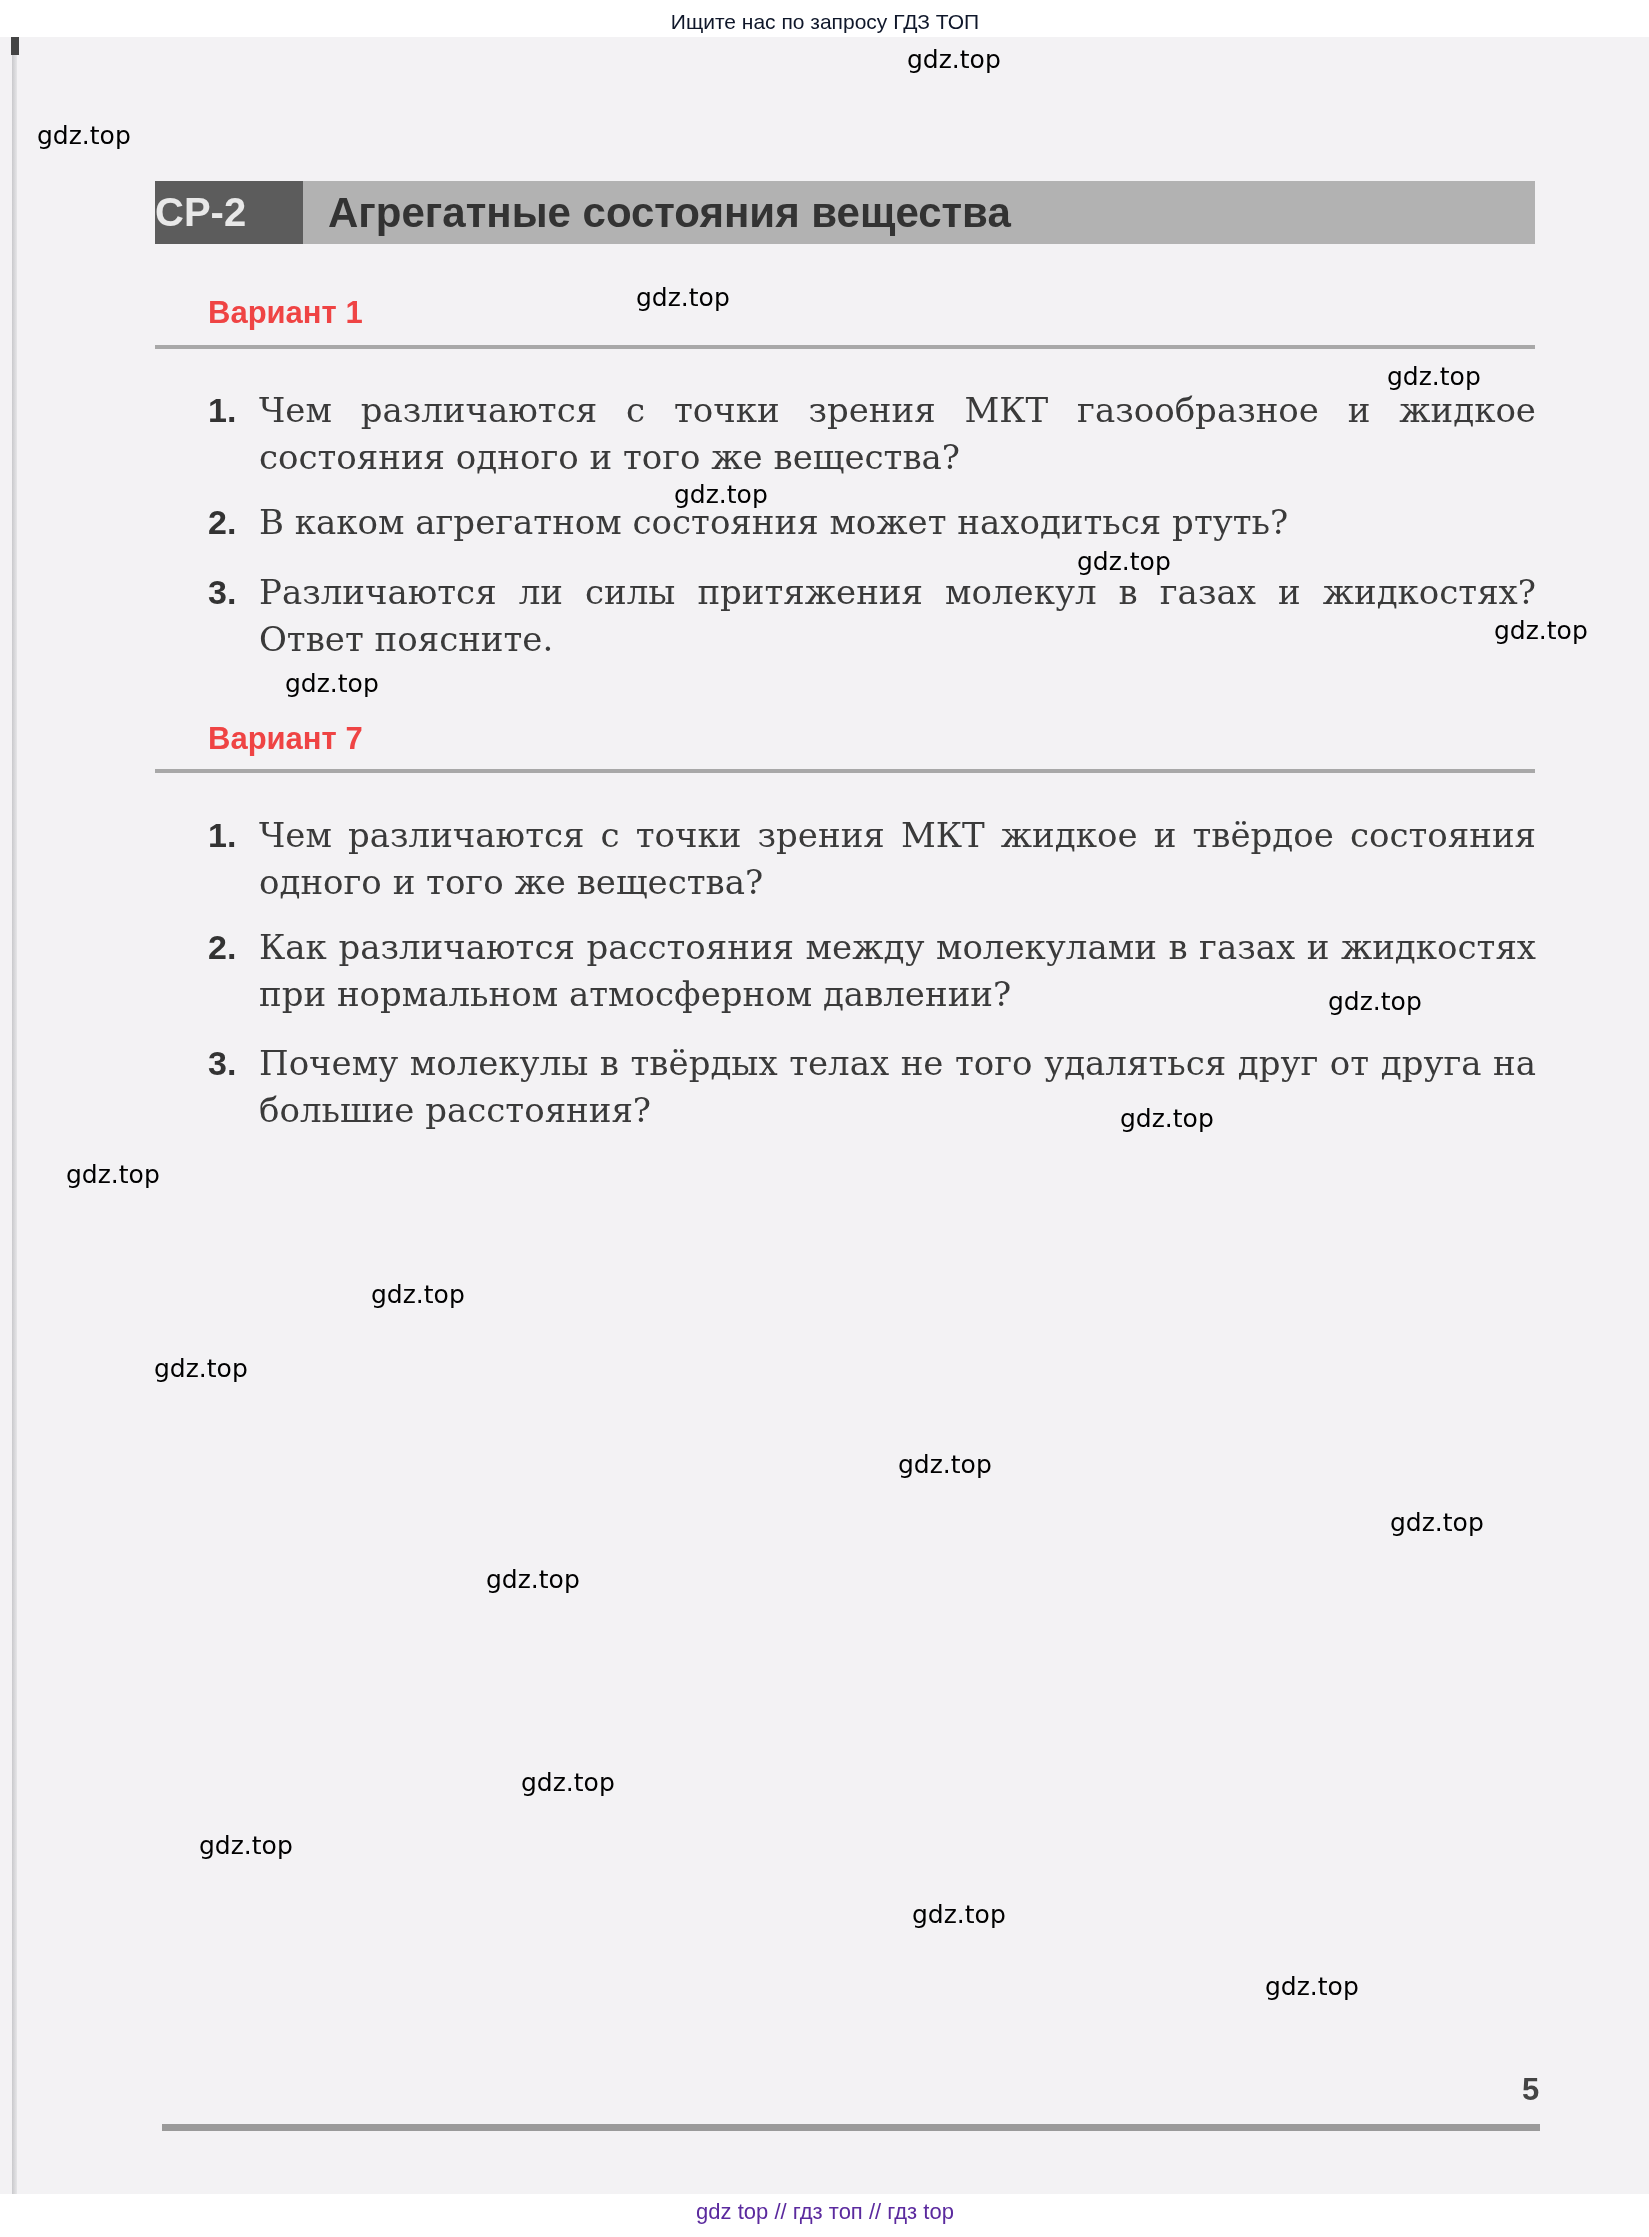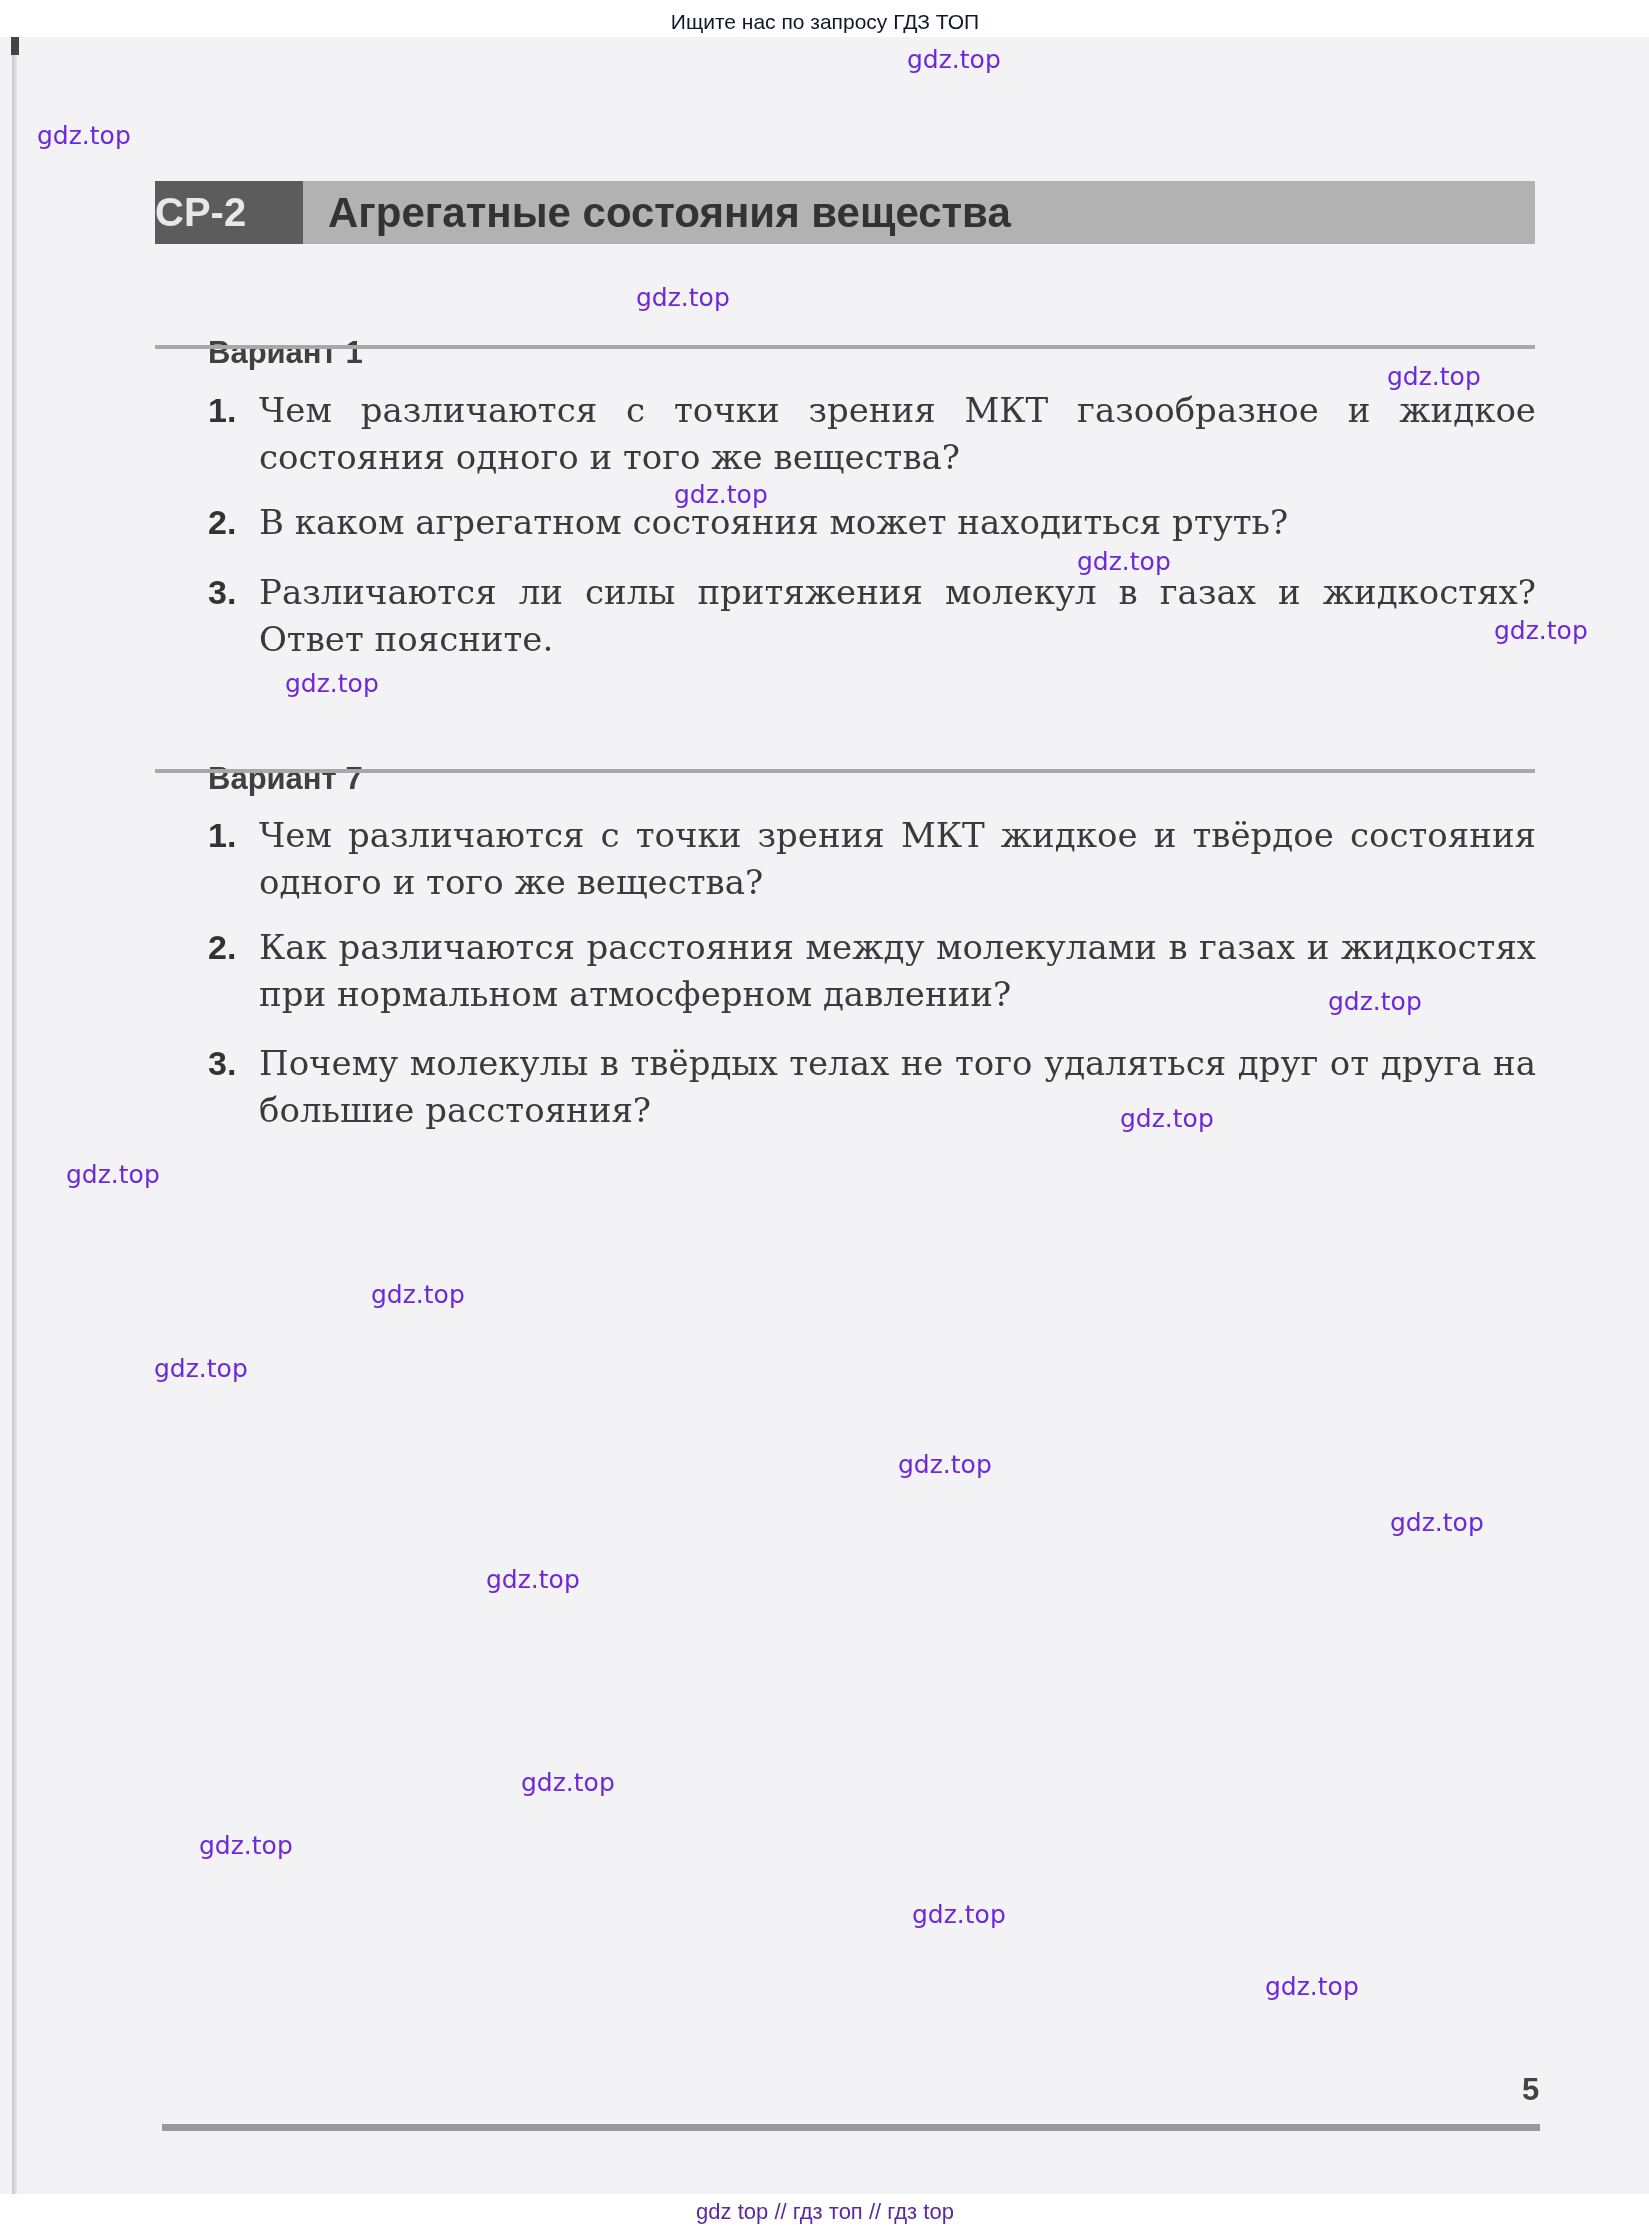--- a/index.html
+++ b/index.html
@@ -2,25 +2,25 @@
 <html style="font-size:14px"><head>
 <meta charset="utf-8">
 <style>
   html, body { margin:0; padding:0; }
   body { width:1650px; height:2238px; position:relative; overflow:hidden; background:#ffffff; font-family:"Liberation Sans", sans-serif; }
   .top-banner { position:absolute; left:0; top:0; width:1650px; height:37px; background:#fff; text-align:center; }
   .top-banner span { display:inline-block; margin-top:10px; color:#0f172a; font-size:21px; font-family:"Liberation Sans", sans-serif; }
   .page { position:absolute; left:0; top:37px; width:1650px; height:2157px; background:#f3f2f4; }
   .page-edge { position:absolute; left:12.2px; top:37px; width:4.4px; height:2157px; background:linear-gradient(to right,#c9c9cc,#e6e6e8); }
   .page-edge-top { position:absolute; left:10.5px; top:37px; width:8.7px; height:17.5px; background:#444; }
-  .wm { position:absolute; color:#6d28d9; font-size:25px; font-family:"DejaVu Sans", sans-serif; }
+  .wm { position:absolute; color:#000000; font-size:25px; font-family:"DejaVu Sans", sans-serif; }
   .title-bar { position:absolute; left:155px; top:181px; width:1380px; height:63px; background:#b2b2b2; }
   .title-code { position:absolute; left:0; top:0; width:148px; height:63px; background:#5c5c5c; color:#e8e8e8; font-weight:bold; font-size:40px; line-height:63px; text-align:left; }
   .title-text { position:absolute; left:173px; top:0; height:69px; line-height:63px; font-weight:bold; font-size:42px; color:#333; white-space:nowrap; }
-  .variant { position:absolute; left:208px; font-weight:bold; font-size:31px; color:#404040;margin-top:40px; }
+  .variant { position:absolute; left:208px; font-weight:bold; font-size:31px; color:#ef4444; }
   .rule { position:absolute; left:155px; width:1380px; height:3.5px; background:#a8a8a8; }
   .q { position:absolute; left:208px; width:1328px; font-family:"DejaVu Serif", serif; font-size:34px; color:#3a3a3a; line-height:47px; }
   .q .num { position:absolute; left:0; top:0; font-family:"Liberation Sans", sans-serif; font-weight:bold; color:#333; }
   .q .txt { display:block; margin-left:51px; text-align:justify; }
   .page-num { position:absolute; left:1522px; top:2072px; font-weight:bold; font-size:31px; color:#444; }
   .bottom-rule { position:absolute; left:162px; top:2124px; width:1378px; height:7px; background:#9a9a9a; }
   .bottom-banner { position:absolute; left:0; top:2194px; width:1650px; height:44px; background:#fff; text-align:center; }
   .bottom-banner span { display:inline-block; margin-top:5.2px; color:#5b2a9e; font-size:22px; }
 </style>
 </head>

